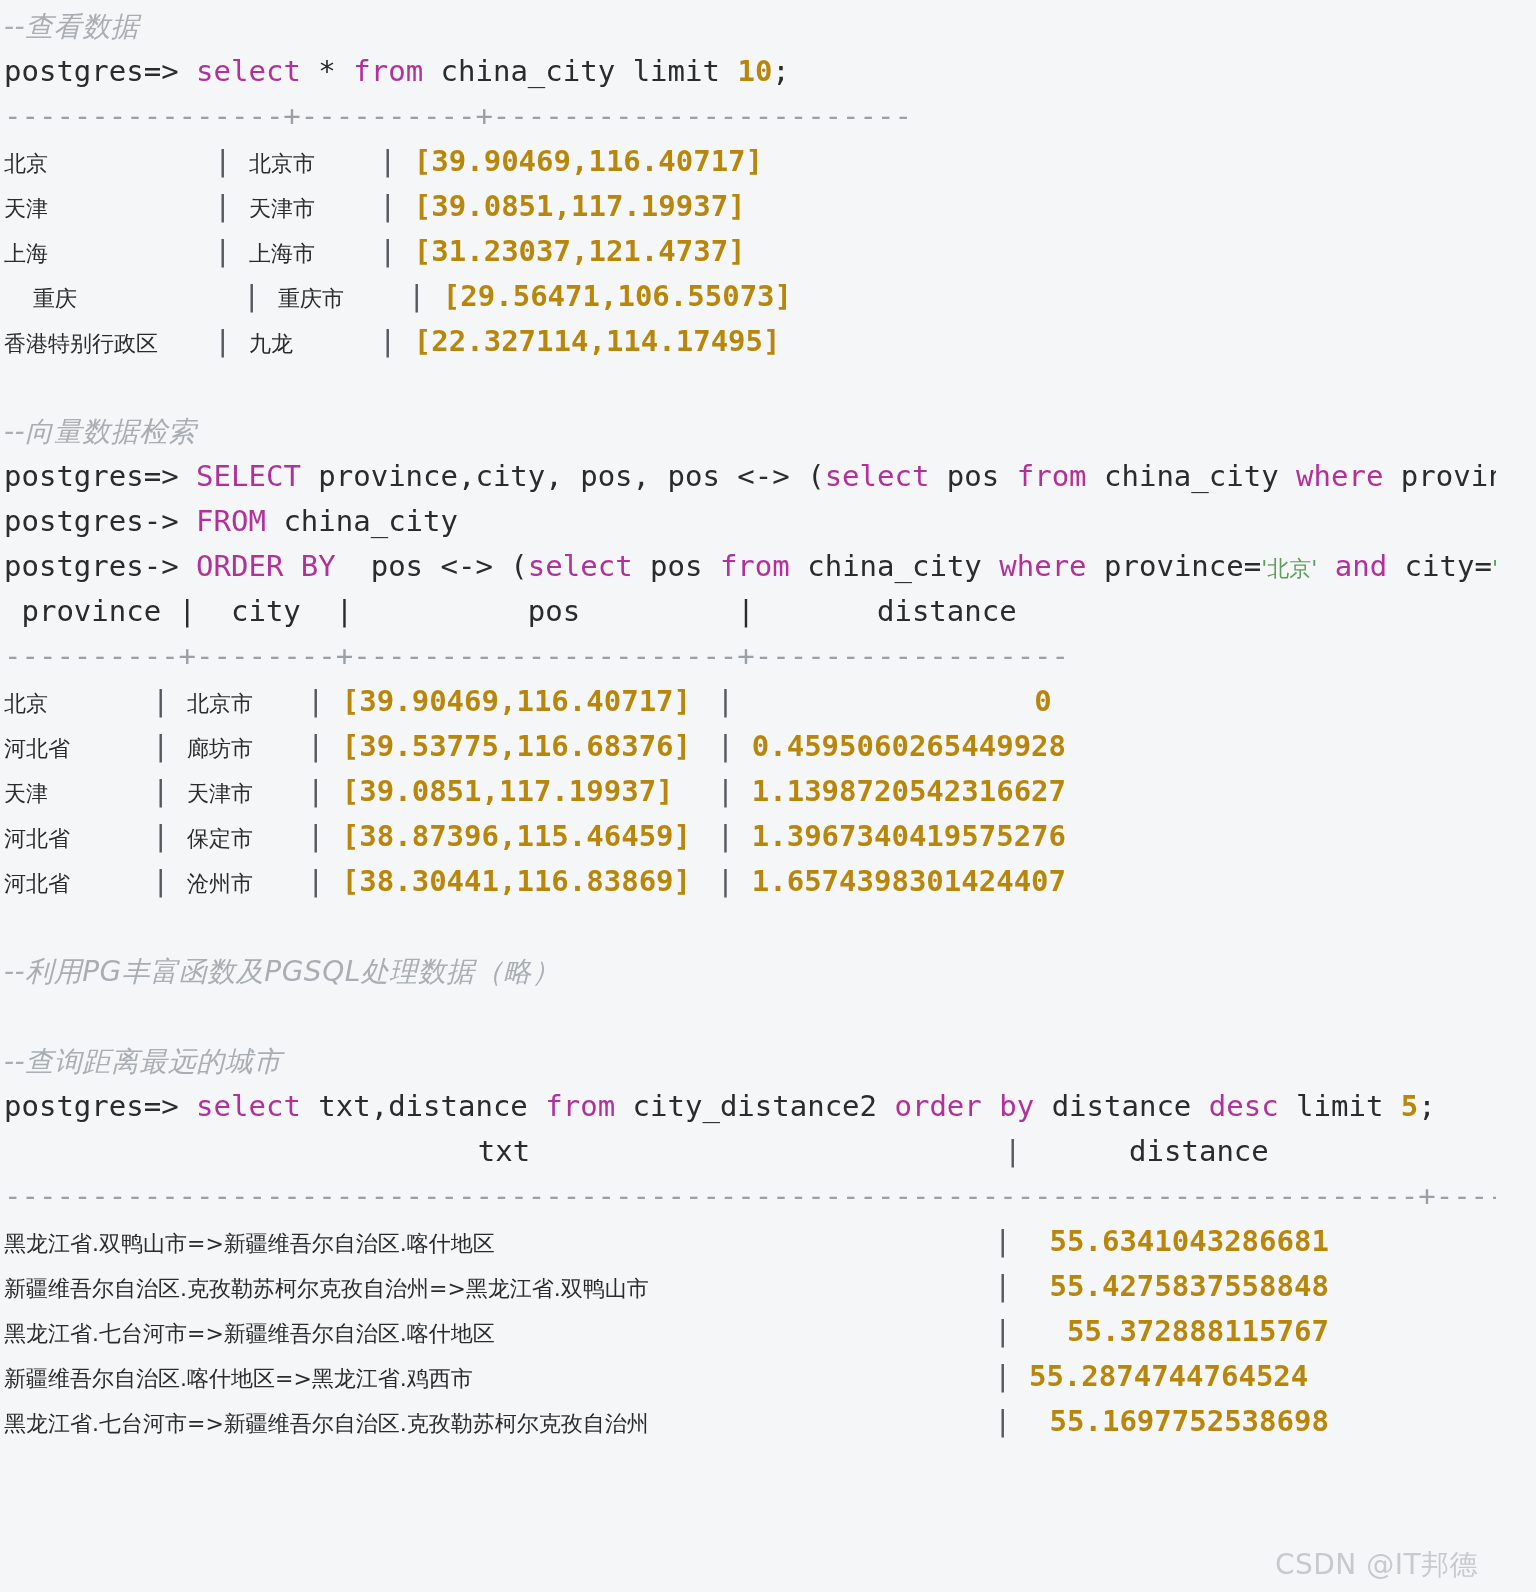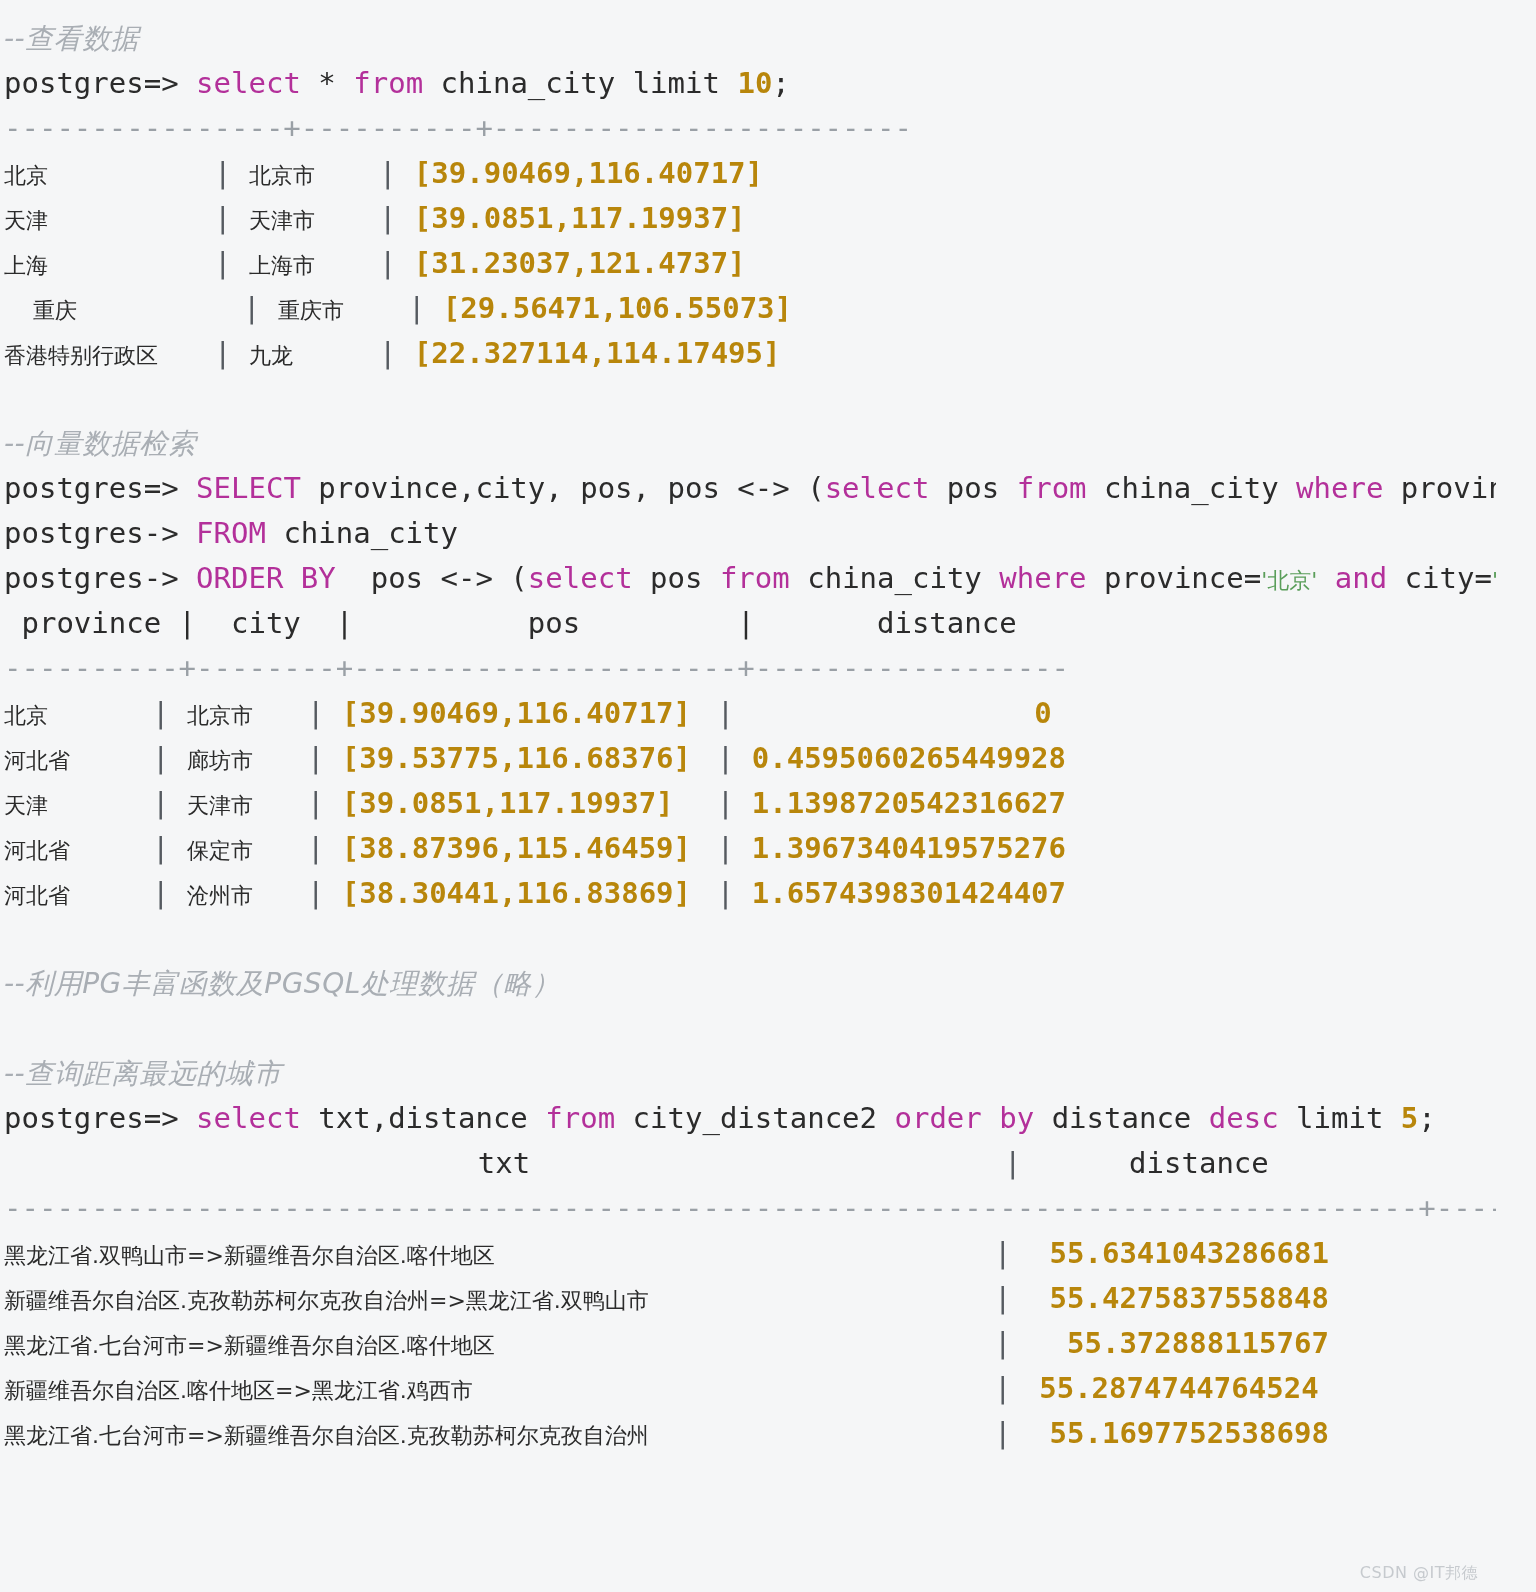--- a/index.html
+++ b/index.html
@@ -12,21 +12,21 @@
     height: 1592px;
     overflow: hidden;
     font-family: "DejaVu Sans Mono", "Liberation Mono", monospace;
   }
   #terminal {
     position: relative;
     width: 1496px;
     height: 1592px;
     background: #f5f6f7;
     box-sizing: border-box;
-    padding: 16px 0 0 4px;
+    padding: 4px 0 0 4px;
     overflow: hidden;
   }
   .line {
     height: 45px;
     line-height: 45px;
     font-size: 29px;
     white-space: pre;
     color: #2b2b2b;
     letter-spacing: 0px;
     overflow: hidden;
@@ -49,21 +49,21 @@
   .cjk {
     font-family: "DejaVu Sans", "Liberation Sans", sans-serif;
     font-size: 22px;
   }
   .val { color: #b8860b; font-weight: bold; }
   #watermark {
     position: absolute;
     right: 18px;
     bottom: 8px;
     font-family: "DejaVu Sans", "Liberation Sans", sans-serif;
-    font-size: 16px;
+    font-size: 28px;
     color: #c6cace;
     letter-spacing: 0.5px;
   }
 </style>
 </head>
 <body>
 
 <div id="terminal">
 
   <div class="line"><span class="cmt">--查看数据</span></div>
@@ -118,18 +118,18 @@
   <div class="line"><span class="plain" style="display:inline-block;width:1000px;text-align:center;">txt</span><span class="pipe">| </span><span class="plain" style="display:inline-block;width:320px;text-align:center;">distance</span></div>
 
   <div class="line"><span class="sep">---------------------------------------------------------------------------------+--------------------</span></div>
 
   <div class="line"><span class="cjk" style="display:inline-block;width:990px;">黑龙江省.双鸭山市=&gt;新疆维吾尔自治区.喀什地区</span><span class="pipe">| </span><span class="val" style="display:inline-block;width:300px;text-align:right;">55.6341043286681</span></div>
 
   <div class="line"><span class="cjk" style="display:inline-block;width:990px;">新疆维吾尔自治区.克孜勒苏柯尔克孜自治州=&gt;黑龙江省.双鸭山市</span><span class="pipe">| </span><span class="val" style="display:inline-block;width:300px;text-align:right;">55.4275837558848</span></div>
 
   <div class="line"><span class="cjk" style="display:inline-block;width:990px;">黑龙江省.七台河市=&gt;新疆维吾尔自治区.喀什地区</span><span class="pipe">| </span><span class="val" style="display:inline-block;width:300px;text-align:right;">55.372888115767</span></div>
 
-  <div class="line"><span class="cjk" style="display:inline-block;width:990px;">新疆维吾尔自治区.喀什地区=&gt;黑龙江省.鸡西市</span><span class="pipe">| </span><span class="val" style="display:inline-block;width:300px;text-align:center;">55.2874744764524</span></div>
+  <div class="line"><span class="cjk" style="display:inline-block;width:990px;">新疆维吾尔自治区.喀什地区=&gt;黑龙江省.鸡西市</span><span class="pipe">| </span><span class="val" style="display:inline-block;width:300px;text-align:left;">55.2874744764524</span></div>
 
   <div class="line"><span class="cjk" style="display:inline-block;width:990px;">黑龙江省.七台河市=&gt;新疆维吾尔自治区.克孜勒苏柯尔克孜自治州</span><span class="pipe">| </span><span class="val" style="display:inline-block;width:300px;text-align:right;">55.1697752538698</span></div>
 
   <div id="watermark">CSDN @IT邦德</div>
 </div>
 
 </body></html>

